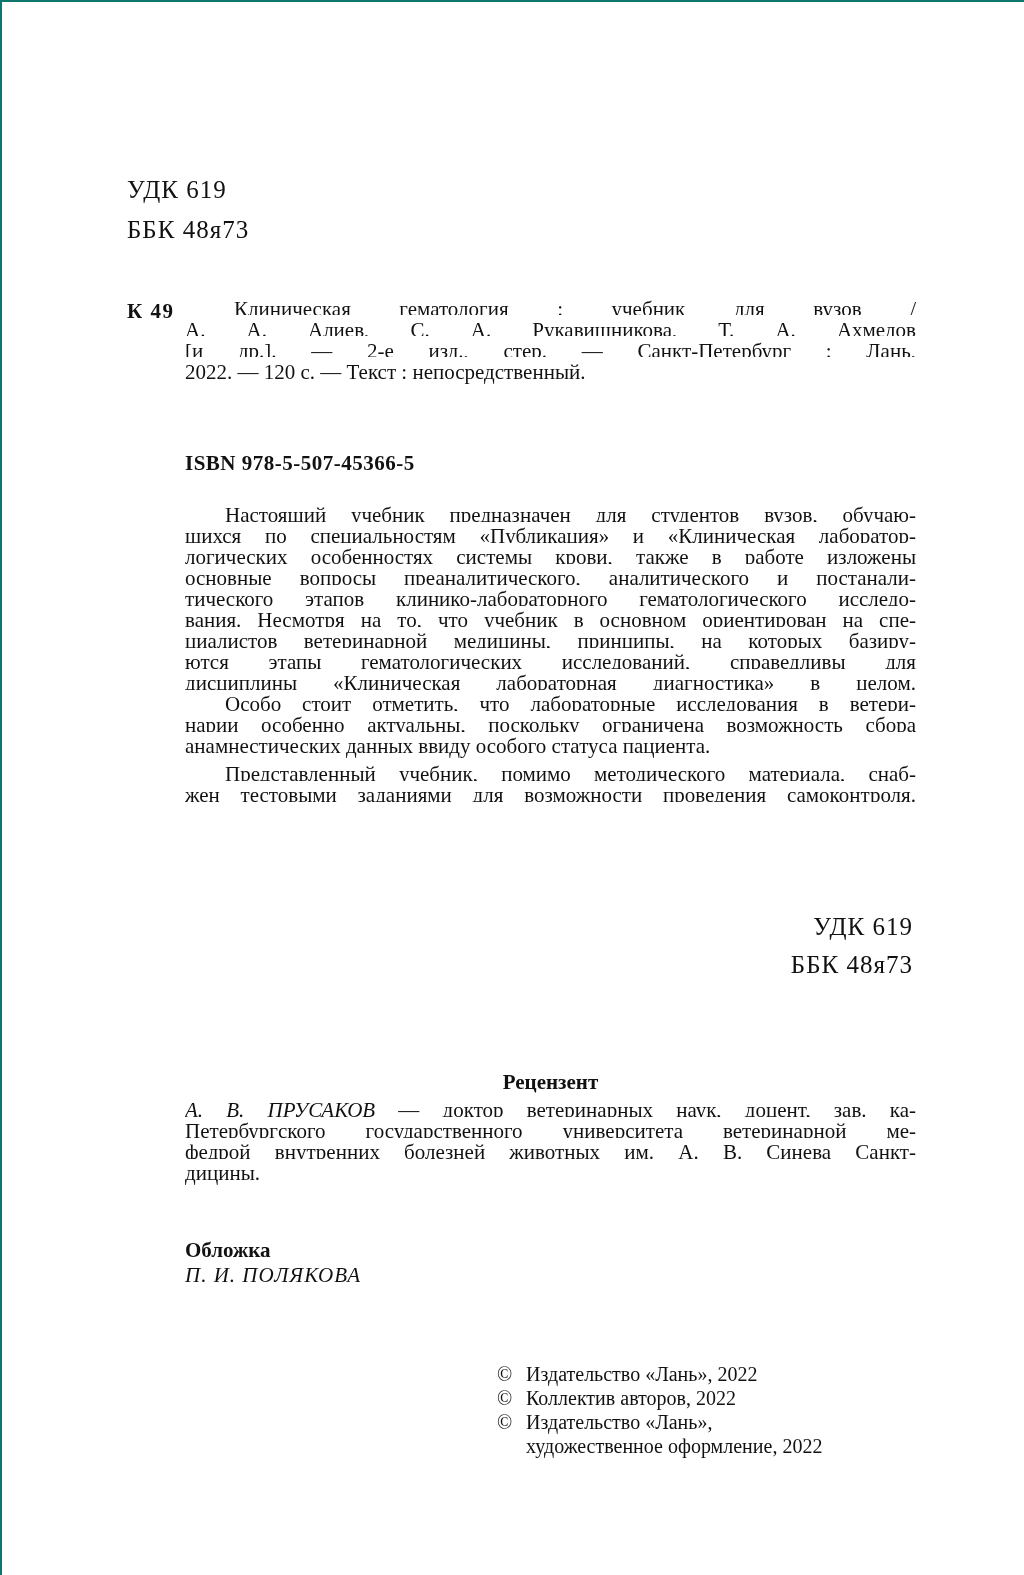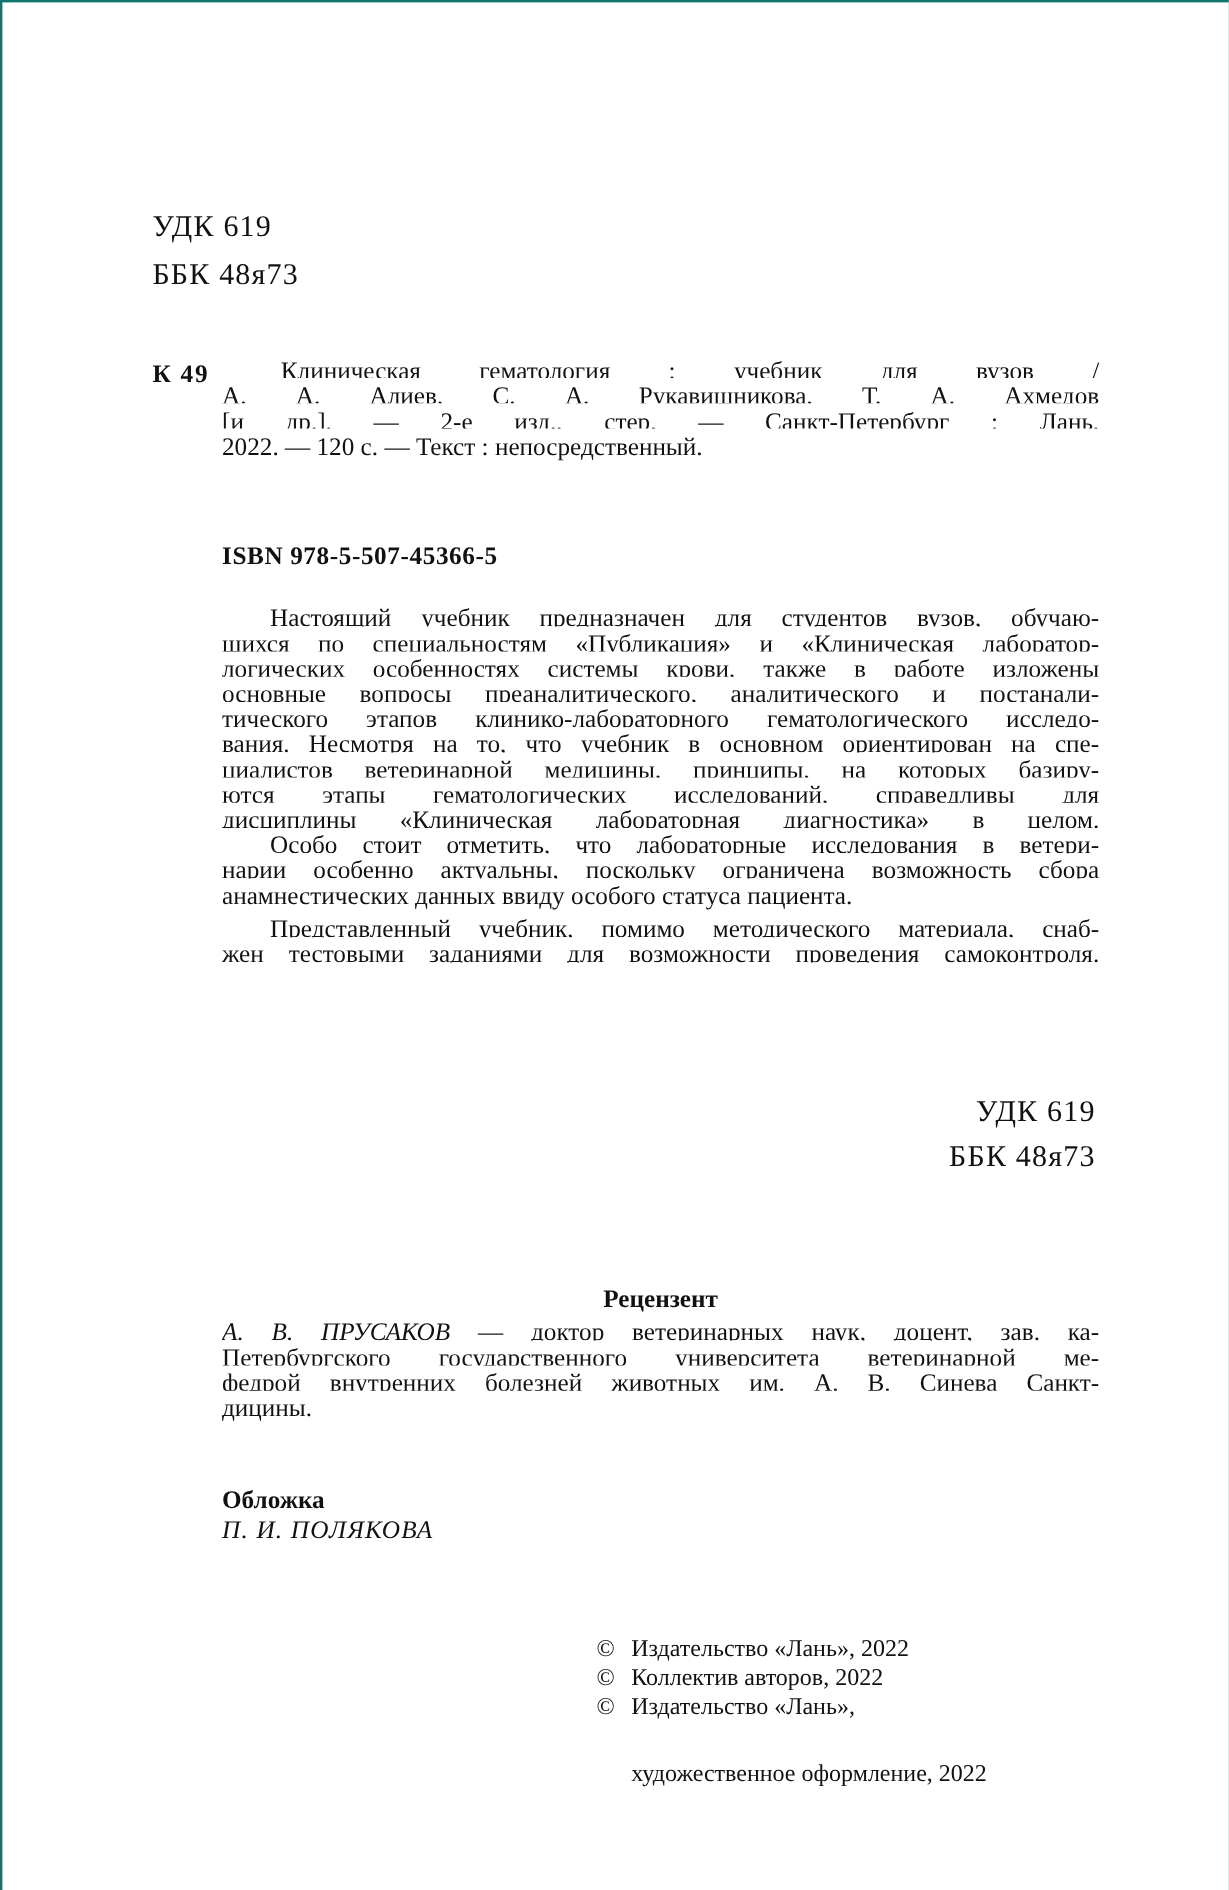--- a/index.html
+++ b/index.html
@@ -46,21 +46,21 @@
   .italic { font-style: italic; }
 
   
   .cover { left: 183px; top: 1236px; width: 731px; font-size: 21px; line-height: 25px; }
   .cover-heading { font-weight: bold; }
   .cover-name { font-style: italic; letter-spacing: 1px; }
 
   
   .copyright { left: 495px; top: 1360px; font-size: 20px; line-height: 24px; }
   .copy-sign { display: inline-block; width: 29px; }
-  .copy-cont { padding-left: 29px; margin-top: 32px; }
+  .copy-cont { padding-left: 29px; }
 </style>
 </head>
 <body>
 
 <div class="page">
 
   <div class="abs top-udc">
     <div>УДК 619</div>
     <div>ББК 48я73</div>
   </div>

